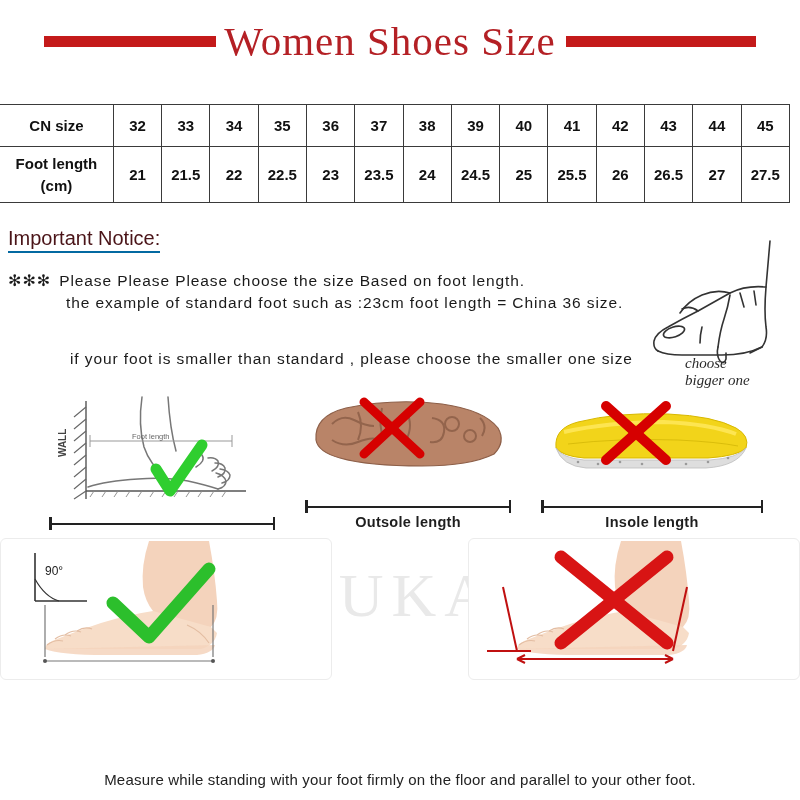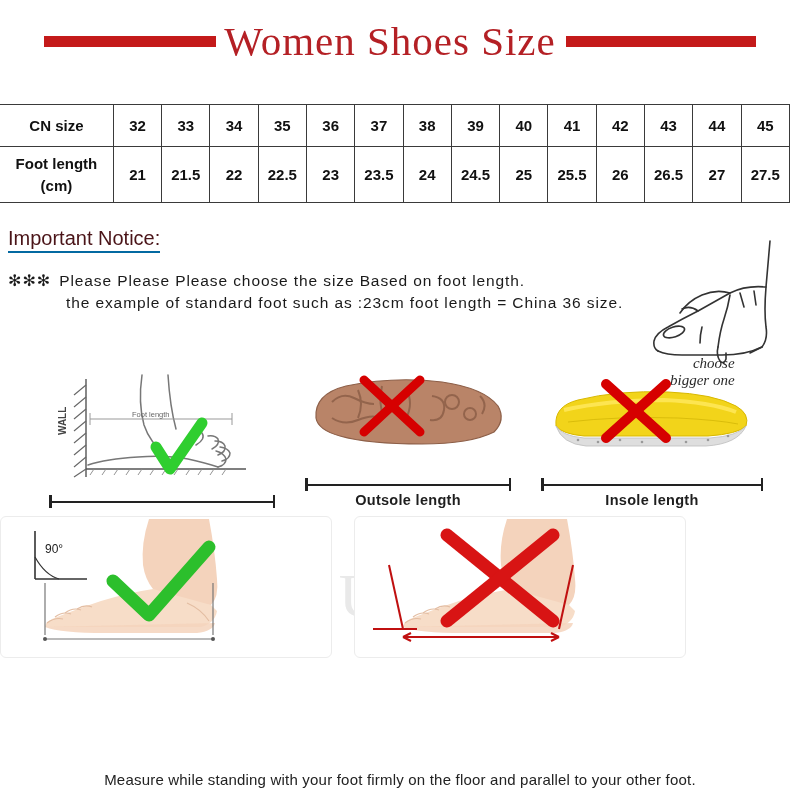--- a/index.html
+++ b/index.html
@@ -62,23 +62,23 @@
     line-height: 1.45; white-space: nowrap;
   }
   .stars { letter-spacing: 1px; margin-right: 8px; font-size: 16px; }
   .indent-1 { padding-left: 58px; }
   .indent-2 { padding-left: 62px; }
   .gap { height: 17px; }
 
   
   .foot-sketch { position: absolute; right: 8px; top: 24px; width: 150px; height: 170px; }
   .foot-sketch .cap {
-    position: absolute; left: 28px; top: 128px;
+    position: absolute; left: 43px; top: 128px;
     font-family: "Liberation Serif", serif; font-style: italic;
-    font-size: 15px; color: #2a2a2a; line-height: 1.12; text-align: right;
+    font-size: 15px; color: #2a2a2a; line-height: 1.12; text-align: left;
   }
 
   
   .watermark {
     position: absolute; left: 0; right: 0; top: 560px;
     text-align: center; font-family: "Liberation Serif", serif;
     font-size: 62px; color: #e9e9e9; letter-spacing: 8px;
     pointer-events: none; z-index: 0; user-select: none;
   }
 
@@ -101,21 +101,21 @@
     height: 2px; background: #222;
   }
   .meas-bar .tick {
     position: absolute; top: 0; width: 2.5px; height: 13px; background: #222;
   }
   .meas-bar .tick.l { left: 3px; }
   .meas-bar .tick.r { right: 3px; }
 
   .illus-row-2 {
     position: relative; z-index: 1;
-    display: flex; justify-content: flex-start; gap: 22px;
+    display: flex; justify-content: space-between; gap: 22px;
     padding: 8px 0 0 0; height: 150px;
   }
   .photo-card {
     position: relative; background: #fff;
     border: 1px solid #ececec; border-radius: 6px;
   }
 
   .bottom-caption {
     position: absolute; left: 0; right: 0; bottom: 12px;
     text-align: center; font-size: 15px; color: #222;
@@ -183,20 +183,21 @@
   <div class="notice-block">
     <div class="notice-line">
       <span class="stars">✻✻✻</span><span>Please  Please  Please  choose  the  size  Based  on  foot  length.</span>
     </div>
     <div class="notice-line indent-1">the  example  of  standard  foot  such  as :23cm  foot  length  =  China 36 size.</div>
   </div>
 
   <div class="gap"></div>
 
   <div class="notice-block">
+    <div class="notice-line indent-2">if  your  foot  is  smaller  than  standard  ,  please  choose  the  smaller  one  size</div>
   </div>
 
   
   <div class="foot-sketch">
     <svg viewBox="0 0 150 170" width="150" height="170">
       <g fill="none" stroke="#333" stroke-width="1.6" stroke-linejoin="round" stroke-linecap="round">
         <path d="M128 14 L124 60 Q122 84 124 100 Q126 112 120 120 L108 126"></path>
         <path d="M120 120 Q104 128 80 128 L40 128 Q24 128 16 124"></path>
         <path d="M124 60 Q104 58 88 66 L56 84 Q40 92 26 100 Q14 106 12 114 Q11 121 16 124"></path>
         <path d="M88 66 Q74 62 60 68 Q46 74 38 86"></path>

